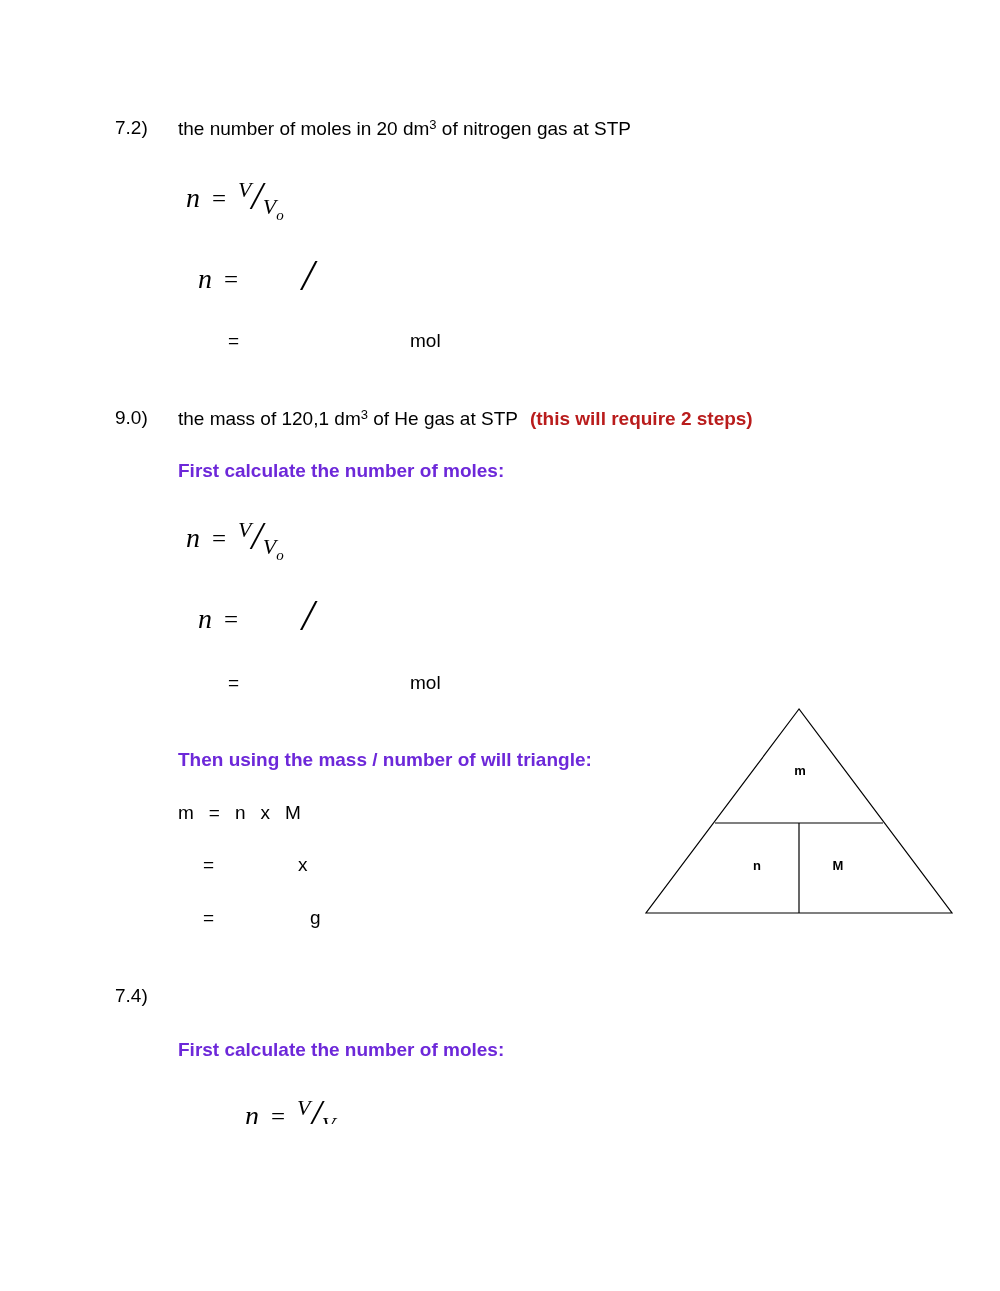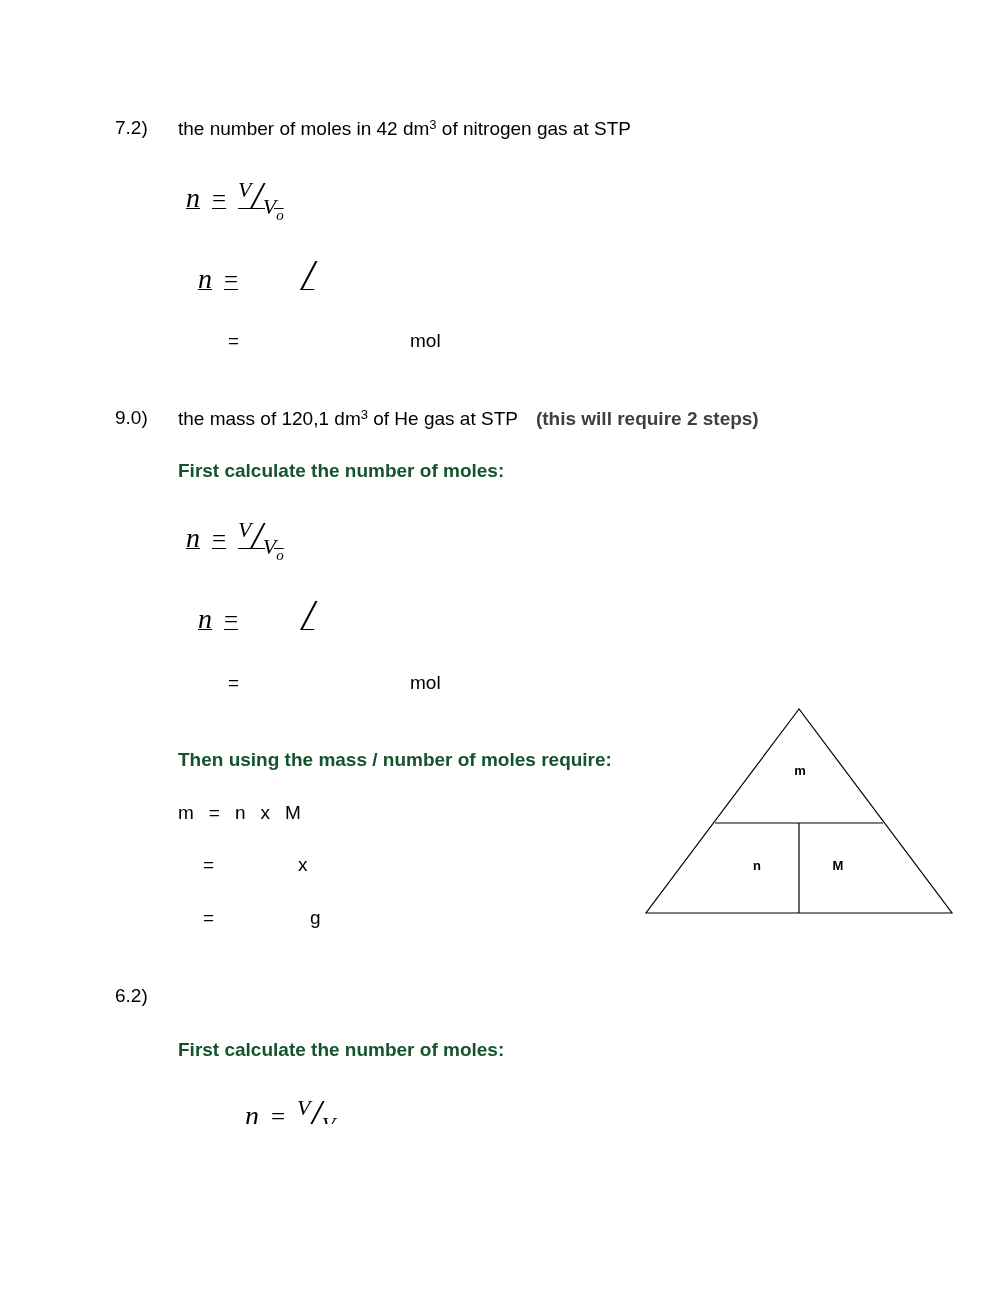--- a/index.html
+++ b/index.html
@@ -6,27 +6,27 @@
   html,body { background:#ffffff; }
   body { font-family:"Liberation Sans", sans-serif; color:#000000; }
   .page { position:relative; width:1000px; height:1124px; background:#ffffff; overflow:hidden; }
   .abs { position:absolute; }
 
   
   .qline { display:flex; font-size:19px; color:#000000; }
   .qnum { min-width:63px; }
   .qtext { white-space:nowrap; }
   .sup { font-size:13px; vertical-align:6px; }
-  .rednote { color:#404040; font-weight:bold; margin-left:18px; }
+  .rednote { color:#b91c1c; font-weight:bold; margin-left:12px; }
 
   
-  .redline { font-size:19px; font-weight:bold; color:#14532d; white-space:nowrap; }
+  .redline { font-size:19px; font-weight:bold; color:#6d28d9; white-space:nowrap; }
 
   
-  .formula { font-family:"Liberation Serif", serif; color:#000000; white-space:nowrap;text-decoration:underline; }
+  .formula { font-family:"Liberation Serif", serif; color:#000000; white-space:nowrap; }
   .f-n   { font-style:italic; font-size:28px; }
   .f-eq  { font-size:25px; padding:0 12px; }
   .f-V   { font-style:italic; font-size:22px; position:relative; top:-10px; }
   .f-slash { font-style:italic; font-size:40px; position:relative; top:2px; }
   .f-Vd  { font-style:italic; font-size:22px; position:relative; top:7px; }
   .f-o   { font-style:italic; font-size:15px; position:relative; top:13px; }
   .blank-slash { margin-left:52px; font-size:44px; }
 
   
   .rline { font-size:19px; }
@@ -38,21 +38,21 @@
   
   .tri-label { font-family:"Liberation Sans", sans-serif; font-size:13px; font-weight:bold; fill:#000000; text-anchor:middle; }
 </style>
 </head>
 <body>
 
 <div class="page">
 
   <div class="abs qline" style="left:115px; top:117px">
     <span class="qnum">7.2)</span>
-    <span class="qtext"><span>the number of moles in 42 dm</span><sup class="sup">3</sup><span> of nitrogen gas at STP</span></span>
+    <span class="qtext"><span>the number of moles in 20 dm</span><sup class="sup">3</sup><span> of nitrogen gas at STP</span></span>
   </div>
 
   <div class="abs formula" style="left:186px; top:170px">
     <span class="f-n">n</span><span class="f-eq">=</span><span class="f-V">V</span><span class="f-slash">/</span><span class="f-Vd">V</span><span class="f-o">o</span>
   </div>
 
   <div class="abs formula" style="left:198px; top:248px">
     <span class="f-n">n</span><span class="f-eq">=</span><span class="f-slash blank-slash">/</span>
   </div>
 
@@ -74,21 +74,21 @@
 
   <div class="abs formula" style="left:198px; top:588px">
     <span class="f-n">n</span><span class="f-eq">=</span><span class="f-slash blank-slash">/</span>
   </div>
 
   <div class="abs rline" style="left:0; top:672px; width:1000px; height:24px">
     <span style="left:228px">=</span>
     <span style="left:410px">mol</span>
   </div>
 
-  <div class="abs redline" style="left:178px; top:749px">Then using the mass / number of moles require:</div>
+  <div class="abs redline" style="left:178px; top:749px">Then using the mass / number of will triangle:</div>
 
   <div class="abs mline" style="left:178px; top:802px">
     <span>m</span>
     <span>=</span>
     <span>n</span>
     <span>x</span>
     <span>M</span>
   </div>
 
   <div class="abs rline" style="left:0; top:854px; width:640px; height:24px">
@@ -104,21 +104,21 @@
   <svg class="abs" style="left:640px; top:703px" width="318" height="218" viewBox="0 0 318 218">
     <polygon points="159,6 6,210 312,210" fill="none" stroke="#000000" stroke-width="1.2"></polygon>
     <line x1="75" y1="120" x2="243" y2="120" stroke="#000000" stroke-width="1.2"></line>
     <line x1="159" y1="120" x2="159" y2="210" stroke="#000000" stroke-width="1.2"></line>
     <text x="160" y="72" class="tri-label">m</text>
     <text x="117" y="167" class="tri-label">n</text>
     <text x="198" y="167" class="tri-label">M</text>
   </svg>
 
   <div class="abs qline" style="left:115px; top:985px">
-    <span class="qnum">6.2)</span>
+    <span class="qnum">7.4)</span>
   </div>
 
   <div class="abs redline" style="left:178px; top:1039px">First calculate the number of moles:</div>
 
   <div class="abs formula" style="left:245px; top:1088px">
     <span class="f-n">n</span><span class="f-eq">=</span><span class="f-V">V</span><span class="f-slash">/</span><span class="f-Vd">V</span><span class="f-o">o</span>
   </div>
 
 </div>
 

